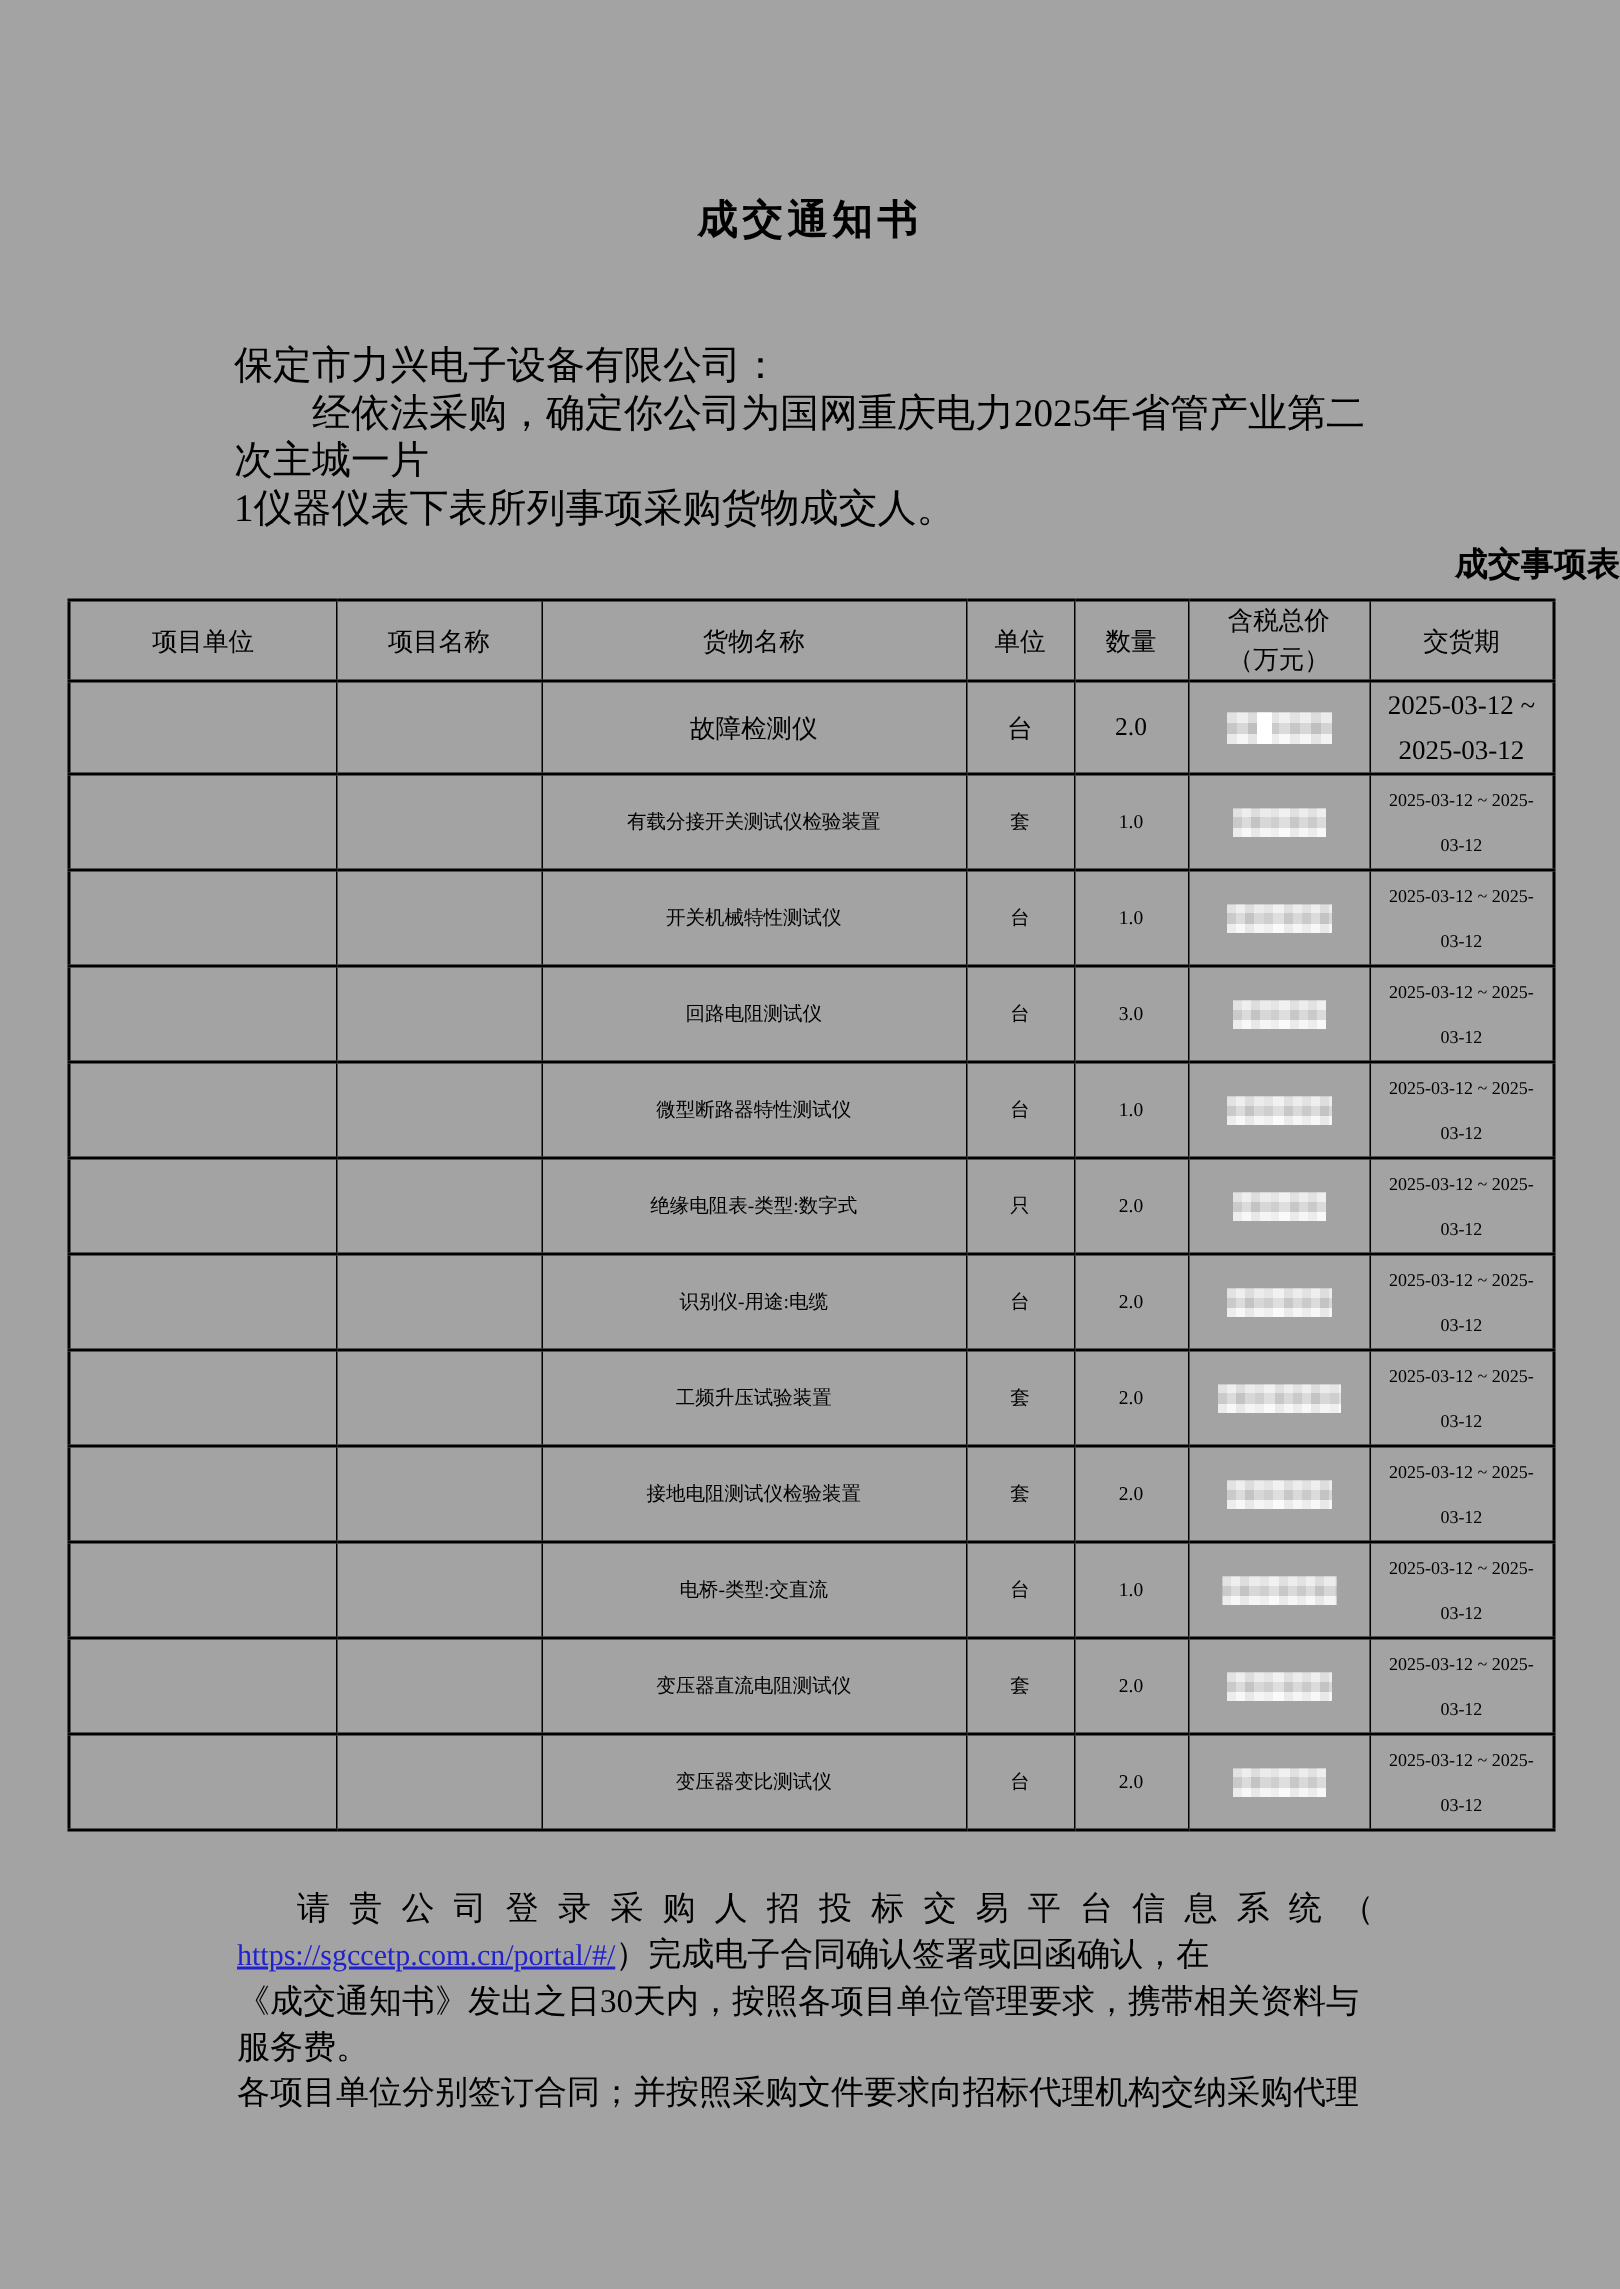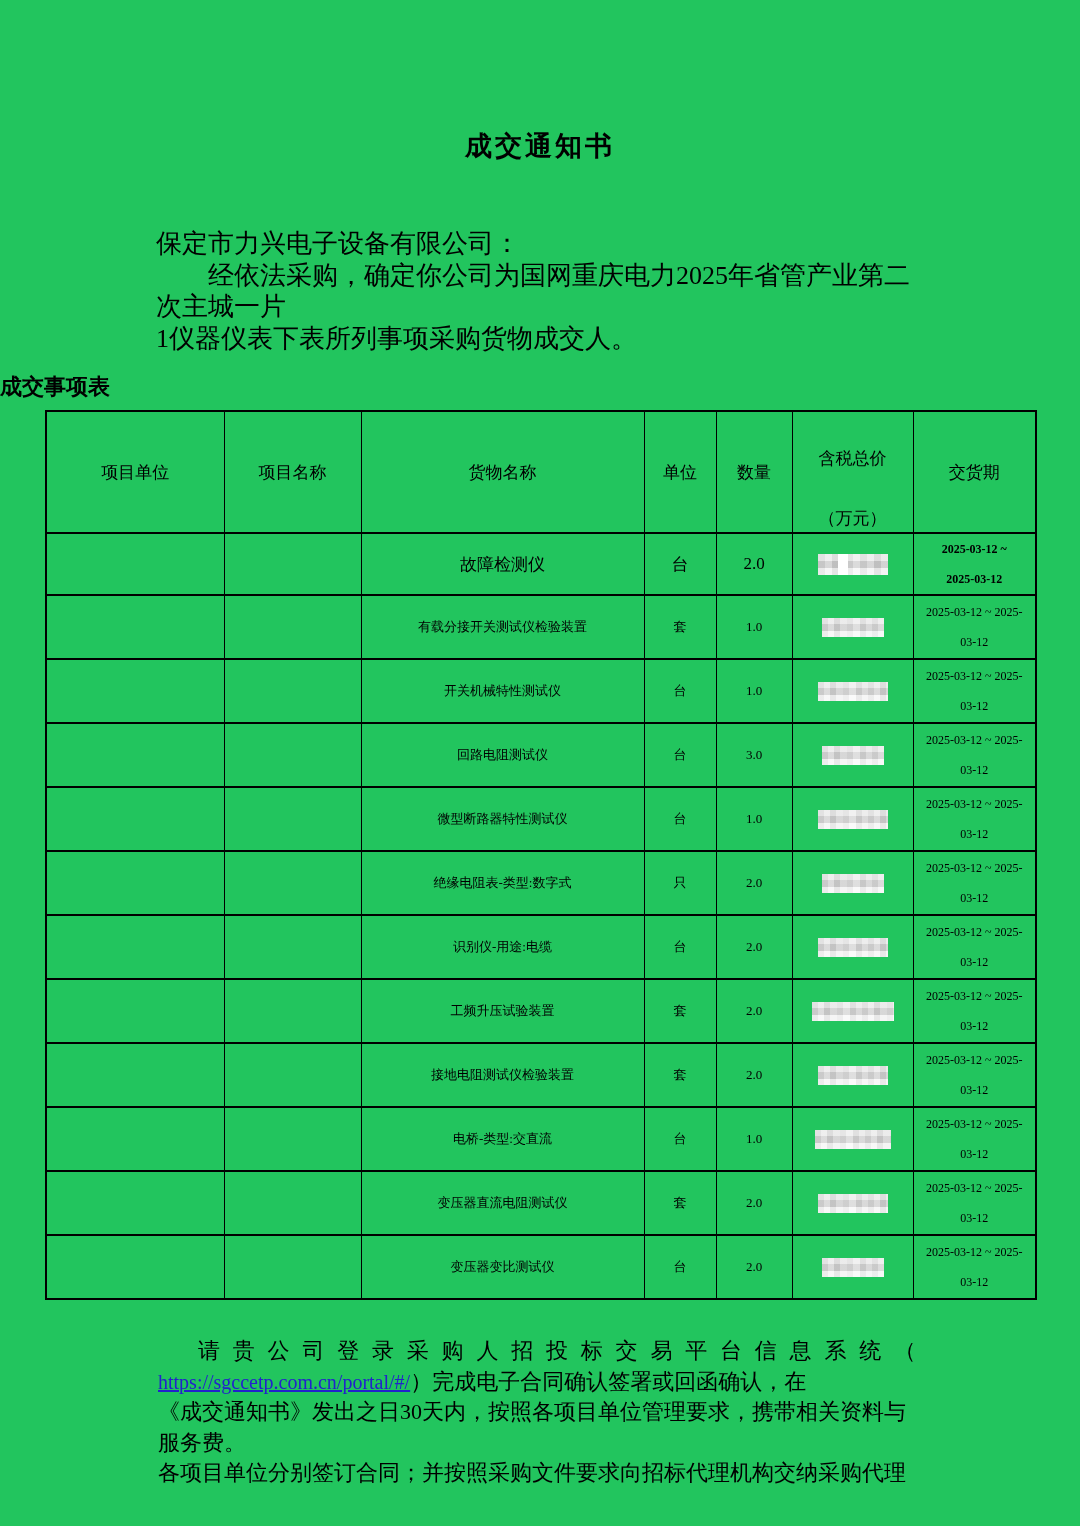--- a/index.html
+++ b/index.html
@@ -1,44 +1,44 @@
 <!DOCTYPE html>
 <html><head>
 <meta charset="utf-8">
 <style>
   html,body { margin:0; padding:0; background:#ffffff; }
   .page {
-    position:relative; width:1080px; height:1526px; background:#22c55e;
+    position:relative; width:1080px; height:1526px; background:#a3a3a3;
     font-family:"Liberation Serif","DejaVu Serif",serif; color:#000;
     overflow:hidden;
   }
   .doc-title {
     padding-top:128px; text-align:center;
     font-size:27px; font-weight:700; letter-spacing:3px;
   }
   .intro { margin:64px 146px 0 156px; font-size:26px; line-height:31.5px; }
   .intro .ind { text-indent:2em; }
-  .tbl-title { text-align:left; font-size:22px; font-weight:700; margin-top:18px; }
+  .tbl-title { text-align:right; font-size:22px; font-weight:700; margin-top:7px; }
 
   table.deal {
     border-collapse:collapse; table-layout:fixed;
     margin:8px 0 0 45px; width:990px;
     border:2px solid #000;
   }
   table.deal th, table.deal td {
     border:1px solid #000; border-top-width:2px; border-bottom-width:2px;
     text-align:center; vertical-align:middle; padding:0 2px;
     font-weight:400; overflow:hidden;
   }
   thead tr { height:48px; font-size:17px; }
-  .hdr-2l div { line-height:26px;margin-top:34px; }
+  .hdr-2l div { line-height:26px; }
   tbody tr { height:64px; font-size:13px; }
   tbody tr.r-lg { height:50px; font-size:17px; }
   td.date-cell { font-size:12px; line-height:30px; }
-  tr.r-lg td.date-cell { font-size:12px; line-height:30px;font-weight:bold; }
+  tr.r-lg td.date-cell { font-size:18px; line-height:30px; }
 
   .px-blur {
     width:62px; height:19px; margin:0 auto;
     background-image:
       repeating-linear-gradient(0deg, rgba(255,255,255,.55) 0 6px, rgba(178,178,178,.32) 6px 13px, rgba(238,238,238,.5) 13px 19px),
       repeating-linear-gradient(90deg, #d6d6d6 0 6px, #efefef 6px 12px, #cccccc 12px 18px, #e9e9e9 18px 25px, #dcdcdc 25px 31px, #f4f4f4 31px 38px, #d2d2d2 38px 44px, #ececec 44px 50px);
   }
   tbody tr:nth-child(odd) .px-blur { width:70px; }
   .px-blur.lg {
     width:113px; height:21px;

